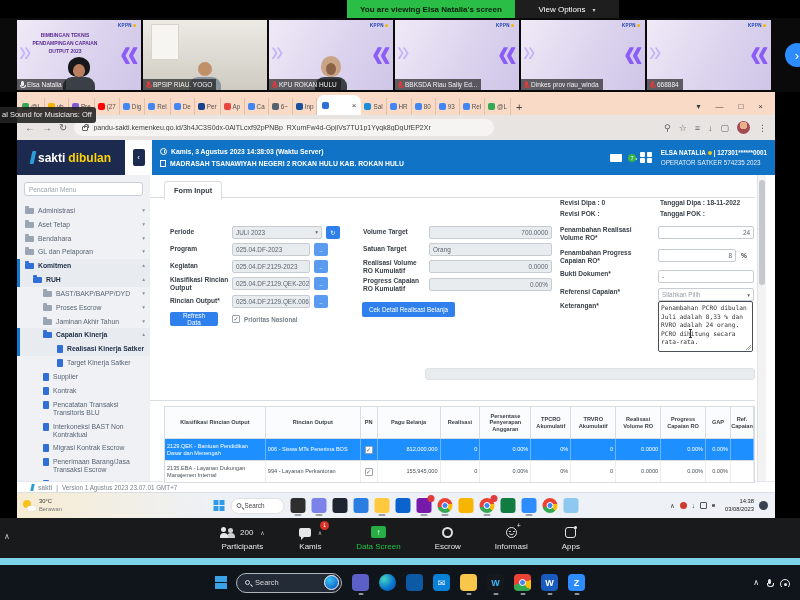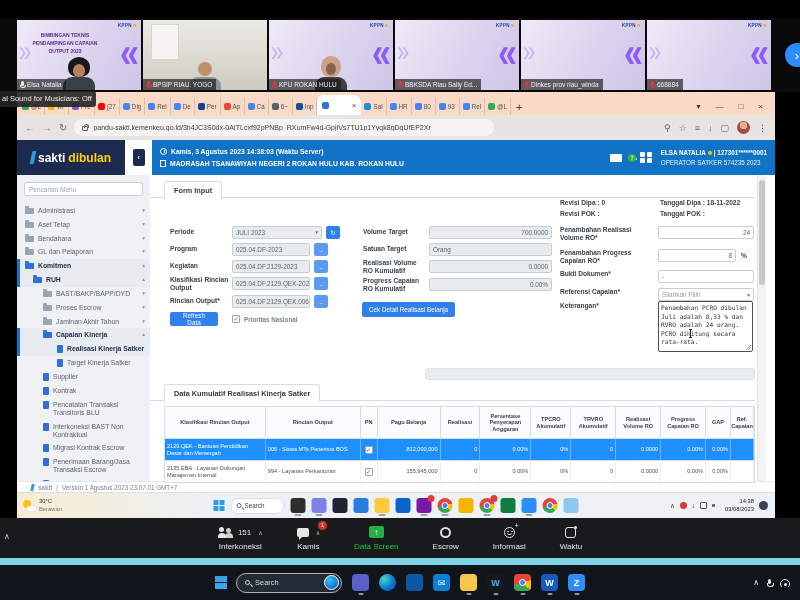--- a/index.html
+++ b/index.html
@@ -38,21 +38,21 @@
     font-size:6.5px;display:flex;align-items:center;gap:3px;padding:0 4px 0 3px;white-space:nowrap;overflow:hidden;}
   .mic{display:inline-block;width:4px;height:7px;position:relative;flex-shrink:0;}
   .mic::before{content:"";position:absolute;left:1px;top:0;width:2.5px;height:4.5px;border-radius:1.5px;background:#EEE;}
   .mic::after{content:"";position:absolute;left:0;bottom:0;width:4px;height:2.5px;border:1px solid #EEE;border-top:none;border-radius:0 0 3px 3px;}
   .mic.muted::before{background:#E03A3A;}
   .mic.muted::after{border-color:#E03A3A;}
   #gallery-next{position:absolute;left:785px;top:43px;width:24px;height:24px;border-radius:50%;background:#2D8CFF;color:#fff;
     font-size:13px;display:flex;align-items:center;justify-content:center;z-index:5;}
 
   
-  #sound-overlay{position:absolute;left:0;top:91px;height:16px;max-width:118px;background:rgba(35,35,35,.9);color:#EDEDED;
+  #sound-overlay{position:absolute;left:0;top:107px;height:16px;max-width:118px;background:rgba(35,35,35,.9);color:#EDEDED;
     font-size:7.5px;line-height:16px;padding:0 4px 0 2px;border-radius:0 3px 3px 0;z-index:40;white-space:nowrap;overflow:hidden;}
 
   
   #shared{position:absolute;left:17px;top:92px;width:758px;height:426px;background:#fff;}
   #tabstrip{height:23px;background:#F8DAC6;display:flex;align-items:flex-end;padding:3px 4px 0 2px;}
   .tab{height:17px;display:flex;align-items:center;gap:2px;padding:0 3px;font-size:6.3px;color:#55504C;
     border-right:1px solid #E0BFAB;max-width:32px;min-width:24px;overflow:hidden;white-space:nowrap;cursor:pointer;}
   .tab-ico{width:7px;height:7px;border-radius:2px;flex-shrink:0;}
   .tab.active{background:#fff;border-radius:7px 7px 0 0;height:20px;padding:0 5px;min-width:44px;border-right:none;justify-content:space-between;}
   .tab-close{color:#444;font-size:8px;}
@@ -225,20 +225,27 @@
   .wmic::after{content:"";position:absolute;left:0;bottom:0;width:5px;height:3px;border:1px solid #E8E8E8;border-top:none;border-radius:0 0 3px 3px;}
   .wifi{width:10px;height:8px;position:relative;overflow:hidden;}
   .wifi::before{content:"";position:absolute;left:0;top:0;width:10px;height:10px;border:1.3px solid #E8E8E8;border-radius:50%;box-sizing:border-box;}
   .wifi::after{content:"";position:absolute;left:3.5px;top:4.5px;width:3px;height:3px;border-radius:50%;background:#E8E8E8;}
 </style>
 </head>
 <body>
 
 <div id="screen">
 
+  <div id="zoom-topbar">
+    <div class="viewing-banner">You are viewing Elsa Natalia's screen</div>
+    <div class="view-options">
+      <span>View Options</span>
+      <span class="vchev">▾</span>
+    </div>
+  </div>
 
   <div id="video-strip">
       <div class="tile active">
         <div class="kppn-bg">
           <span class="chev-l">»</span>
           <span class="chev-r">«</span>
           <span class="kppn-logo">KPPN</span>
         </div>
         <div class="btxt">
           <div>BIMBINGAN TEKNIS</div>
@@ -661,21 +668,20 @@
                 <span style="color: rgb(152, 160, 168);">Silahkan Pilih</span>
                 <span class="selchev">▾</span>
               </div>
               <div class="c-lab f-label" style="top: 105px;">Keterangan*</div>
               <div class="keter">Penambahan PCRO dibulan Juli adalah 8,33 % dan RVRO adalah 24 orang. PCRO dihitung secara rata-rata.<span class="ibeam"></span></div>
             </div>
 
           <div id="gbar"></div>
 
           <div class="hline" style="top:225px"></div>
-          <div class="tab-box" style="left:14px;top:209px">Data Kumulatif Realisasi Kinerja Satker</div>
 
           <div id="ktable">
               <div class="thead">
                 <div class="th" style="width: 101px;">Klasifikasi Rincian Output</div>
                 <div class="th" style="width: 95px;">Rincian Output</div>
                 <div class="th" style="width: 17px;">PN</div>
                 <div class="th" style="width: 63px;">Pagu Belanja</div>
                 <div class="th" style="width: 40px;">Realisasi</div>
                 <div class="th" style="width: 51px;">Persentase Penyerapan Anggaran</div>
                 <div class="th" style="width: 40px;">TPCRO Akumulatif</div>
@@ -786,24 +792,24 @@
         <span class="t-moon"></span>
       </div>
     </div>
   </div>
 
   <div id="zoom-toolbar">
     <span class="hide-caret">∧</span>
   <div class="zc">
         <div class="ztop">
           <span class="zi-part"></span>
-          <span class="zcount">151</span>
+          <span class="zcount">200</span>
           <span class="zchev">∧</span>
         </div>
-        <div>Interkoneksi</div>
+        <div>Participants</div>
       </div>
       <div class="zc">
         <div class="ztop">
           <span class="zi-chat" style="position: relative;"></span>
           <span class="zbadge">1</span>
           <span class="zchev">∧</span>
         </div>
         <div>Kamis</div>
       </div>
       <div class="zc accent">
@@ -823,21 +829,21 @@
           <span class="zi-react">
             <span class="plus">+</span>
           </span>
         </div>
         <div>Informasi</div>
       </div>
       <div class="zc">
         <div class="ztop">
           <span class="zi-apps"></span>
         </div>
-        <div>Waktu</div>
+        <div>Apps</div>
       </div>
     </div>
 
   <div id="cyan"></div>
 
   <div id="viewer-taskbar">
     <div class="vt-center">
       <span class="winlogo big">
           <i></i>
           <i></i>

